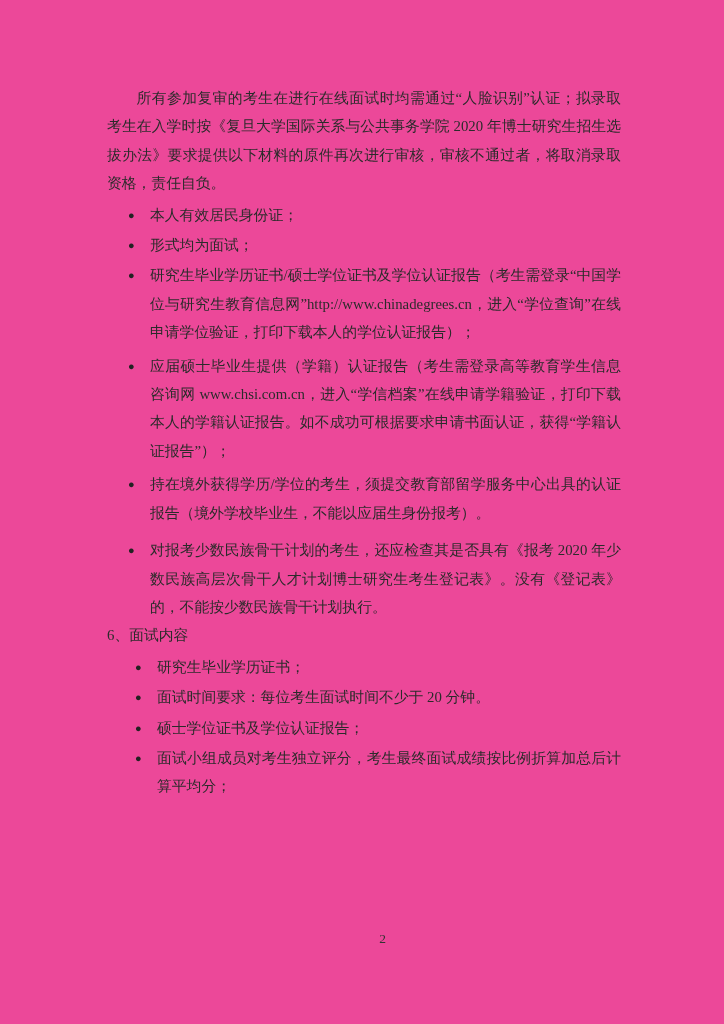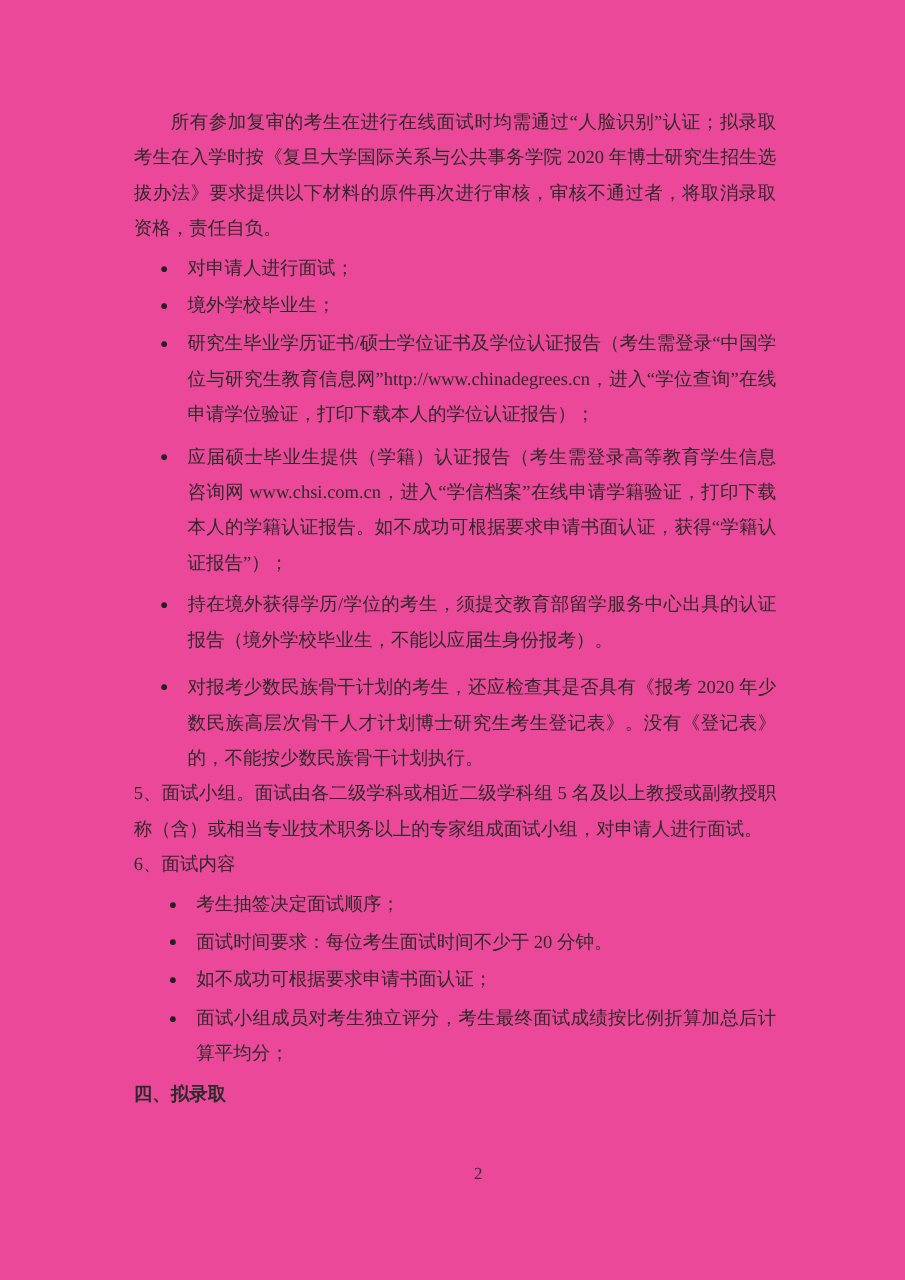--- a/index.html
+++ b/index.html
@@ -78,67 +78,65 @@
 <body>
 
 <div class="page">
   <div class="content">
 
     <p class="indent2">所有参加复审的考生在进行在线面试时均需通过“人脸识别”认证；拟录取考生在入学时按《复旦大学国际关系与公共事务学院 2020 年博士研究生招生选拔办法》要求提供以下材料的原件再次进行审核，审核不通过者，将取消录取资格，责任自负。</p>
 
     <ul class="doc-list materials">
       <li>
         <span class="bullet">●</span>
-        <span class="li-text">对申请人进行面试；</span>
+        <span class="li-text">本人有效居民身份证；</span>
       </li>
       <li>
         <span class="bullet">●</span>
-        <span class="li-text">境外学校毕业生；</span>
+        <span class="li-text">形式均为面试；</span>
       </li>
       <li>
         <span class="bullet">●</span>
         <span class="li-text">研究生毕业学历证书/硕士学位证书及学位认证报告（考生需登录“中国学位与研究生教育信息网”http://www.chinadegrees.cn，进入“学位查询”在线申请学位验证，打印下载本人的学位认证报告）；</span>
       </li>
       <li class="gap-sm">
         <span class="bullet">●</span>
         <span class="li-text">应届硕士毕业生提供（学籍）认证报告（考生需登录高等教育学生信息咨询网 www.chsi.com.cn，进入“学信档案”在线申请学籍验证，打印下载本人的学籍认证报告。如不成功可根据要求申请书面认证，获得“学籍认证报告”）；</span>
       </li>
       <li class="gap-sm">
         <span class="bullet">●</span>
         <span class="li-text">持在境外获得学历/学位的考生，须提交教育部留学服务中心出具的认证报告（境外学校毕业生，不能以应届生身份报考）。</span>
       </li>
       <li class="gap-md">
         <span class="bullet">●</span>
         <span class="li-text">对报考少数民族骨干计划的考生，还应检查其是否具有《报考 2020 年少数民族高层次骨干人才计划博士研究生考生登记表》。没有《登记表》的，不能按少数民族骨干计划执行。</span>
       </li>
     </ul>
 
-    <p class="numbered">5、面试小组。面试由各二级学科或相近二级学科组 5 名及以上教授或副教授职称（含）或相当专业技术职务以上的专家组成面试小组，对申请人进行面试。</p>
 
     <p class="numbered">6、面试内容</p>
 
 
 
     <ul class="doc-list procedure">
       <li>
         <span class="bullet">●</span>
-        <span class="li-text">考生抽签决定面试顺序；</span>
+        <span class="li-text">研究生毕业学历证书；</span>
       </li>
       <li>
         <span class="bullet">●</span>
         <span class="li-text">面试时间要求：每位考生面试时间不少于 20 分钟。</span>
       </li>
       <li>
         <span class="bullet">●</span>
-        <span class="li-text">如不成功可根据要求申请书面认证；</span>
+        <span class="li-text">硕士学位证书及学位认证报告；</span>
       </li>
       <li>
         <span class="bullet">●</span>
         <span class="li-text">面试小组成员对考生独立评分，考生最终面试成绩按比例折算加总后计算平均分；</span>
       </li>
     </ul>
 
-    <p class="section-heading">四、拟录取</p>
 
   </div>
 
   <div class="page-number">2</div>
 </div>
 
 </body></html>

